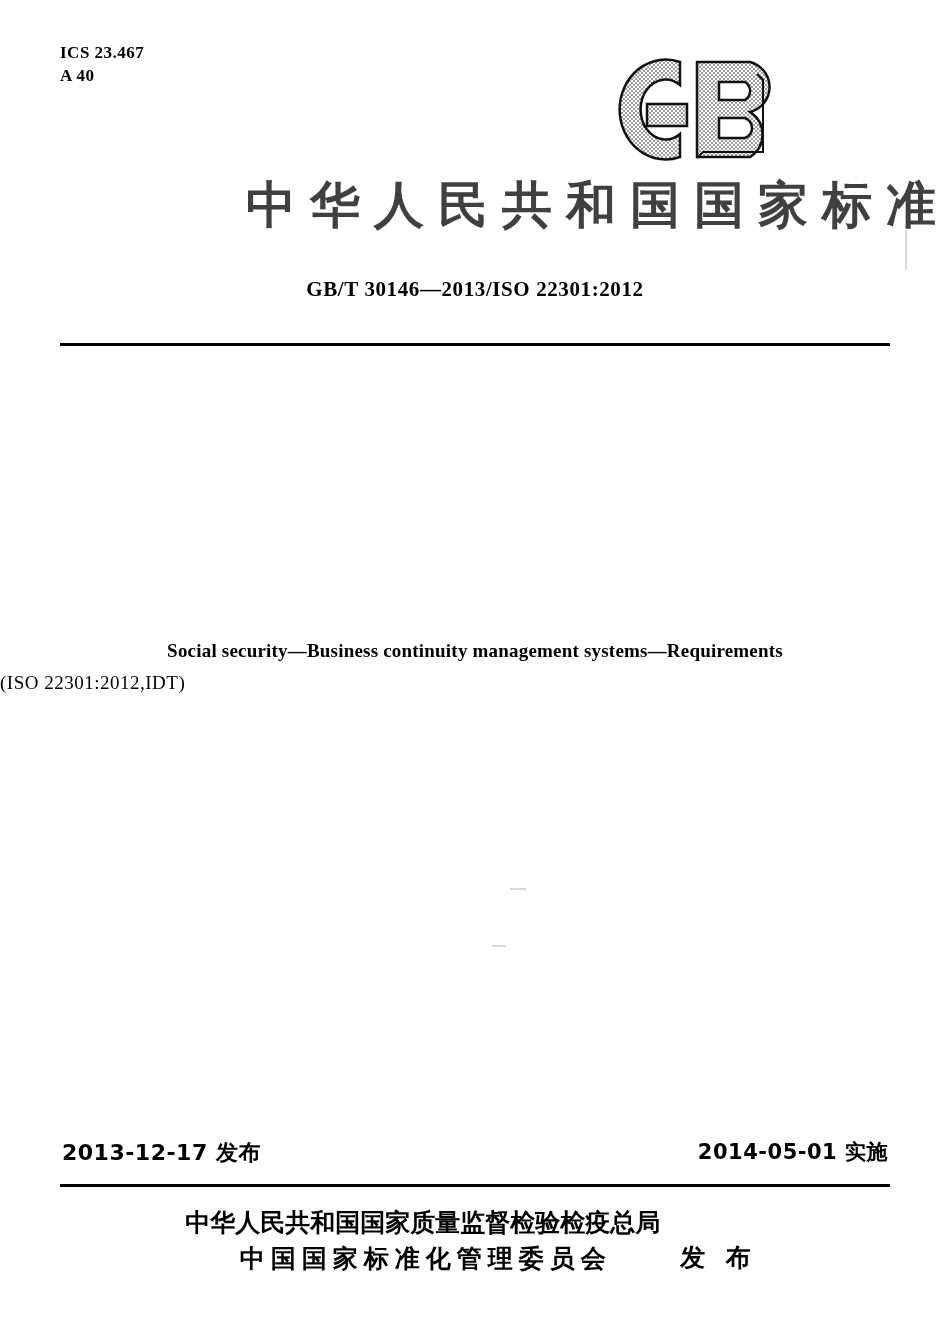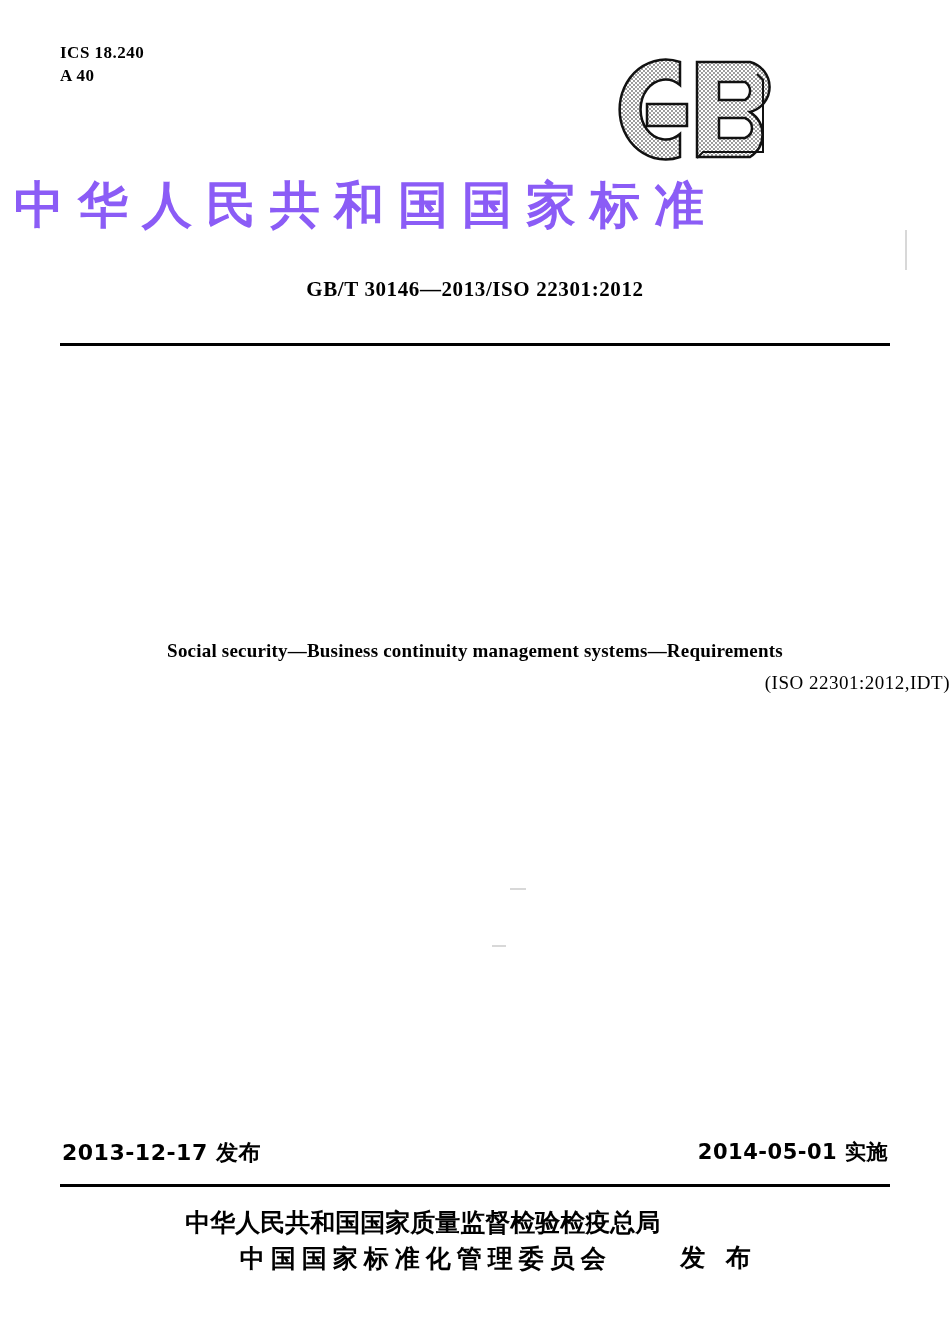--- a/index.html
+++ b/index.html
@@ -40,27 +40,27 @@
     width: 230px;
     height: 115px;
   }
 
   
   .national-title {
     position: absolute;
     left: 0;
     right: 0;
     top: 172px;
-    text-align: left;
+    text-align: right;
     font-family: "DejaVu Sans", sans-serif;
     font-weight: bold;
     font-size: 50px;
     letter-spacing: 14px;
     text-indent: 14px;
-    color: #8b5cf6;
+    color: #404040;
   }
 
   
   .std-number {
     position: absolute;
     left: 0;
     right: 0;
     top: 277px;
     text-align: center;
     font-family: "Liberation Serif", serif;
@@ -102,21 +102,21 @@
     font-weight: bold;
     font-size: 19px;
     letter-spacing: 0.2px;
     margin-top: 32px;
   }
   .doc-title-note {
     position: absolute;
     left: 0;
     right: 0;
     top: 672px;
-    text-align: right;
+    text-align: left;
     font-family: "Liberation Serif", serif;
     font-size: 19px;
     letter-spacing: 0.5px;
   }
 
   
   .date-issue {
     position: absolute;
     left: 62px;
     top: 1138px;
@@ -182,21 +182,21 @@
     position: absolute;
     background: #d8d8d8;
   }
 </style>
 </head>
 <body>
 
 <div class="page">
 
   <div class="ics-block">
-    <div>ICS 18.240</div>
+    <div>ICS 23.467</div>
     <div>A 40</div>
   </div>
 
   <div class="gb-emblem">
     <svg viewBox="0 0 230 115" width="230" height="115" aria-hidden="true">
       <defs>
         <pattern id="hatch" patternUnits="userSpaceOnUse" width="4" height="4">
           <rect width="4" height="4" fill="#ffffff"></rect>
           <circle cx="1" cy="1" r="0.9" fill="#6e6e6e"></circle>
           <circle cx="3" cy="3" r="0.9" fill="#6e6e6e"></circle>

